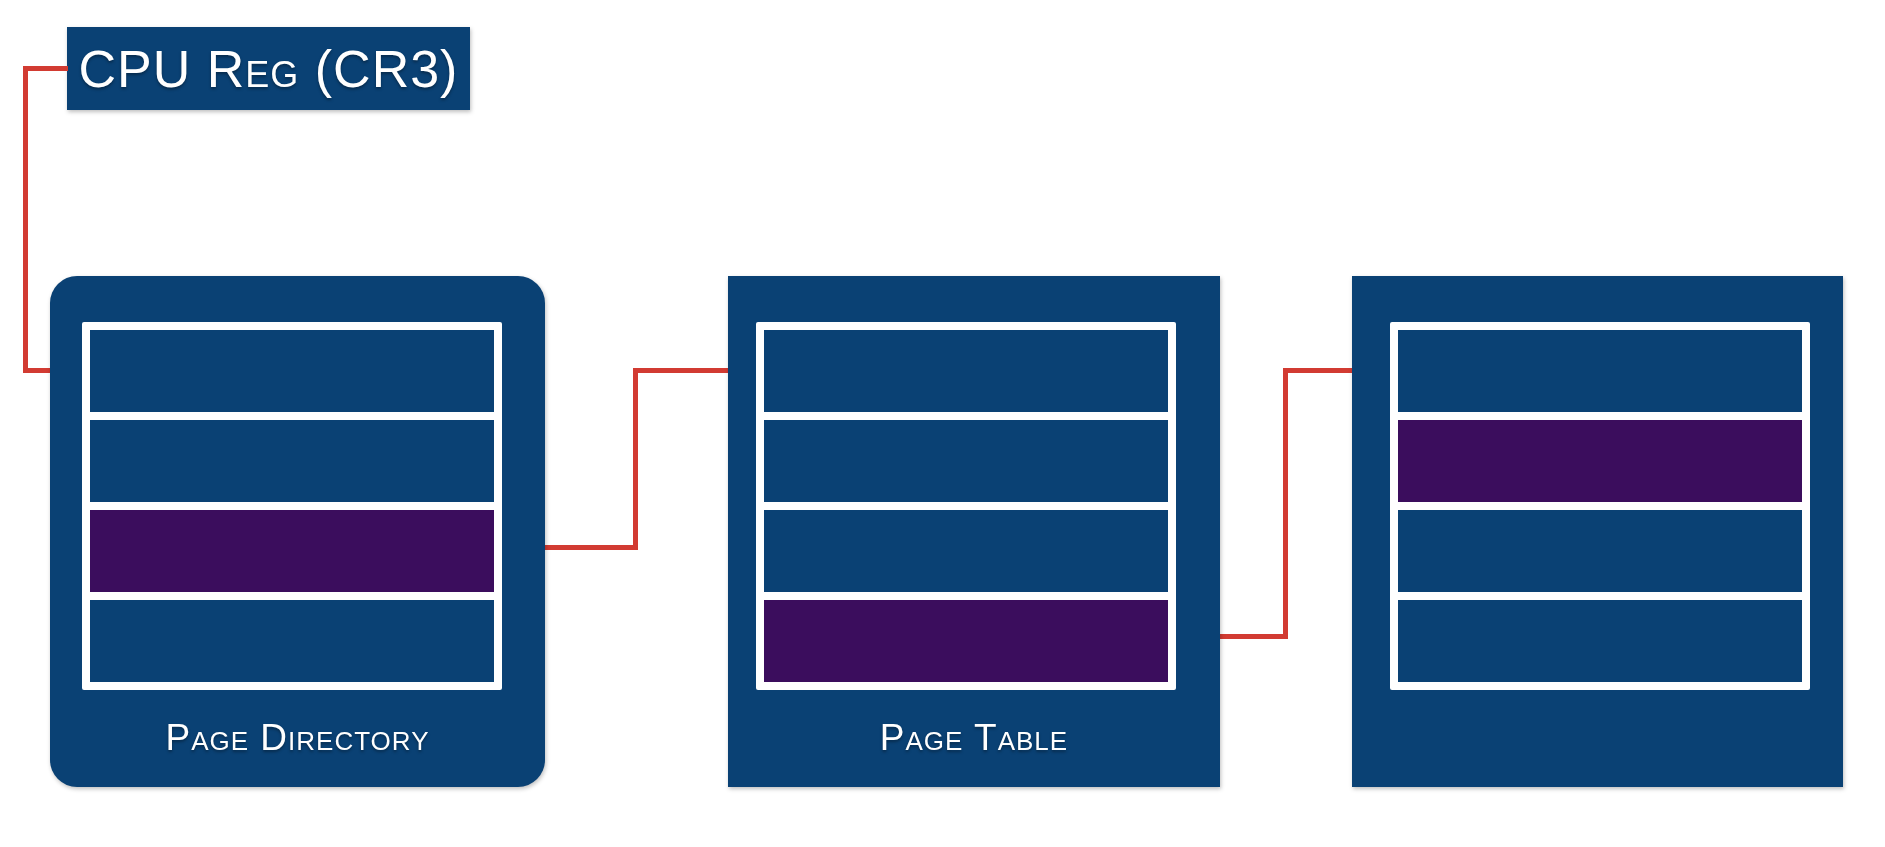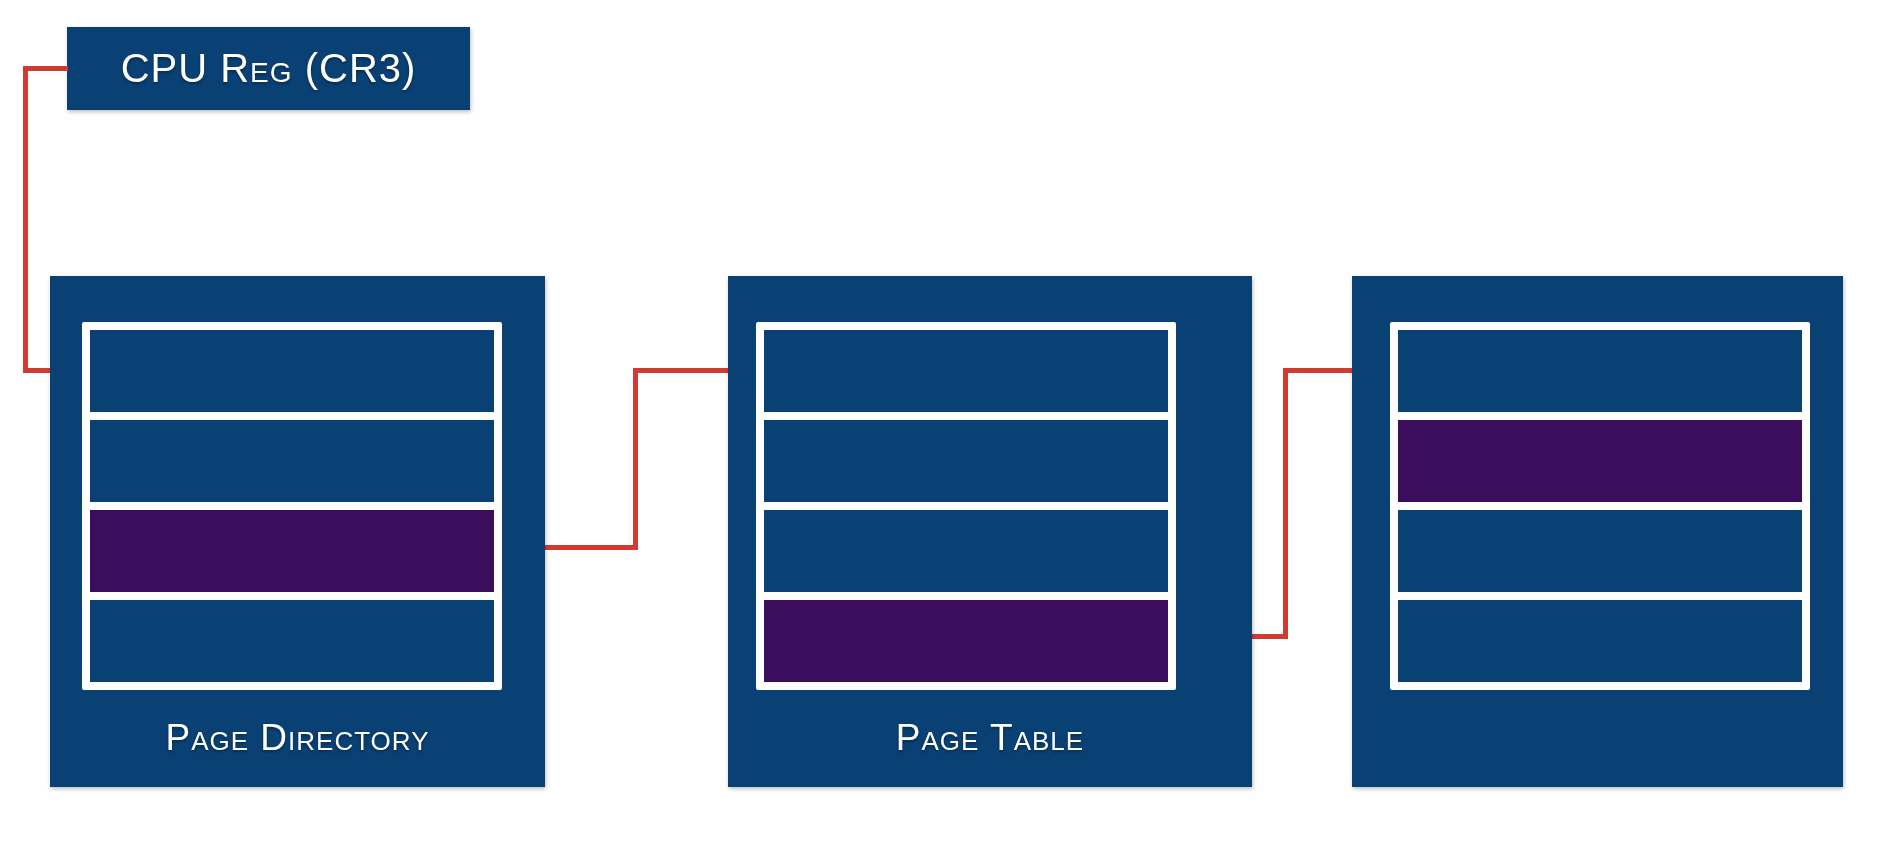--- a/index.html
+++ b/index.html
@@ -16,37 +16,37 @@
   .cpu-box {
     position: absolute;
     left: 67px; top: 27px;
     width: 403px; height: 83px;
     background: var(--box-blue, #0A4174);
     display: flex; align-items: center; justify-content: center;
     box-shadow: 1px 2px 4px rgba(0,0,0,0.25);
   }
   .cpu-box .label-text {
     color: var(--text-white, #ffffff);
-    font-size: 40px;
+    font-size: 52px;
     font-variant: small-caps;
     letter-spacing: 1px;
     text-shadow: 0 2px 3px rgba(0,0,0,0.35);
     white-space: nowrap;
   }
 
   
   .block {
     position: absolute;
     top: 276px;
     height: 511px;
     background: var(--box-blue, #0A4174);
     box-shadow: 1px 2px 4px rgba(0,0,0,0.25);
   }
-  .block-pd   { left: 50px;   width: 495px; }
-  .block-pt   { left: 728px;  width: 492px; padding-left: 32px; }
+  .block-pd   { left: 50px;   width: 495px; border-radius: 27px; }
+  .block-pt   { left: 728px;  width: 492px; }
   .block-page { left: 1352px; width: 491px; }
 
   .entries {
     position: absolute;
     top: 46px;
     width: 420px; height: 368px;
     background: var(--row-border-white, #ffffff);
     box-sizing: border-box;
     padding: 8px;
     display: flex; flex-direction: column; gap: 8px;

